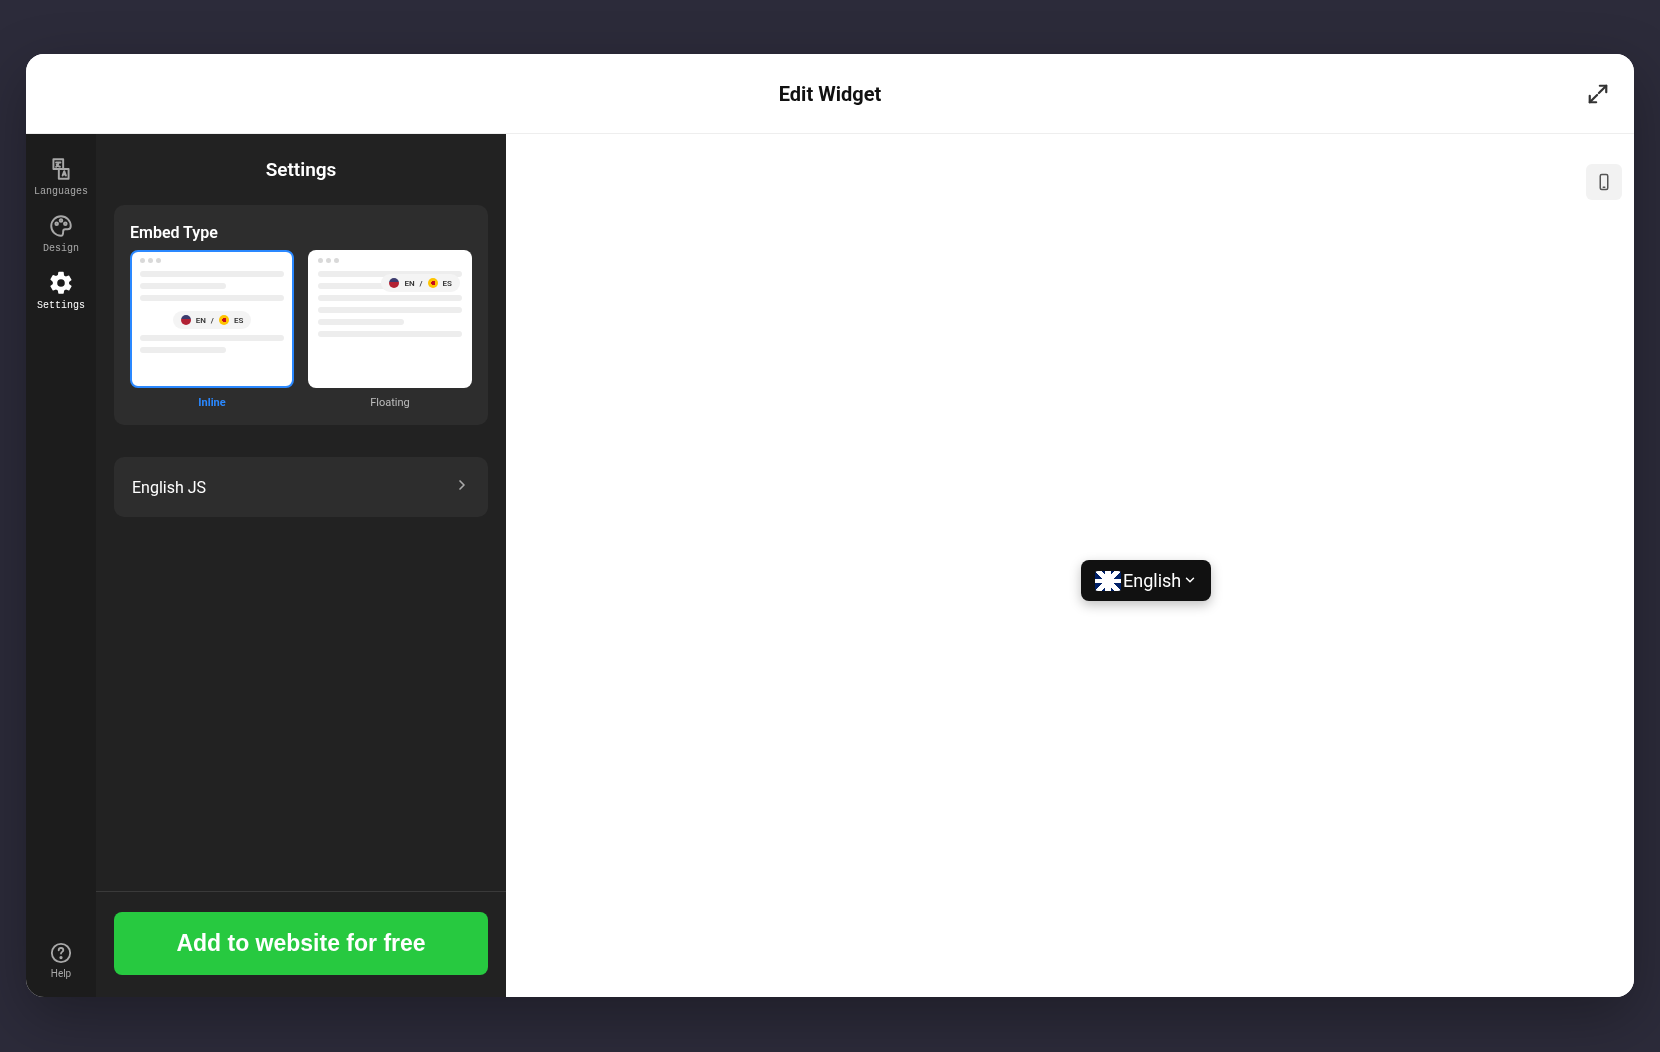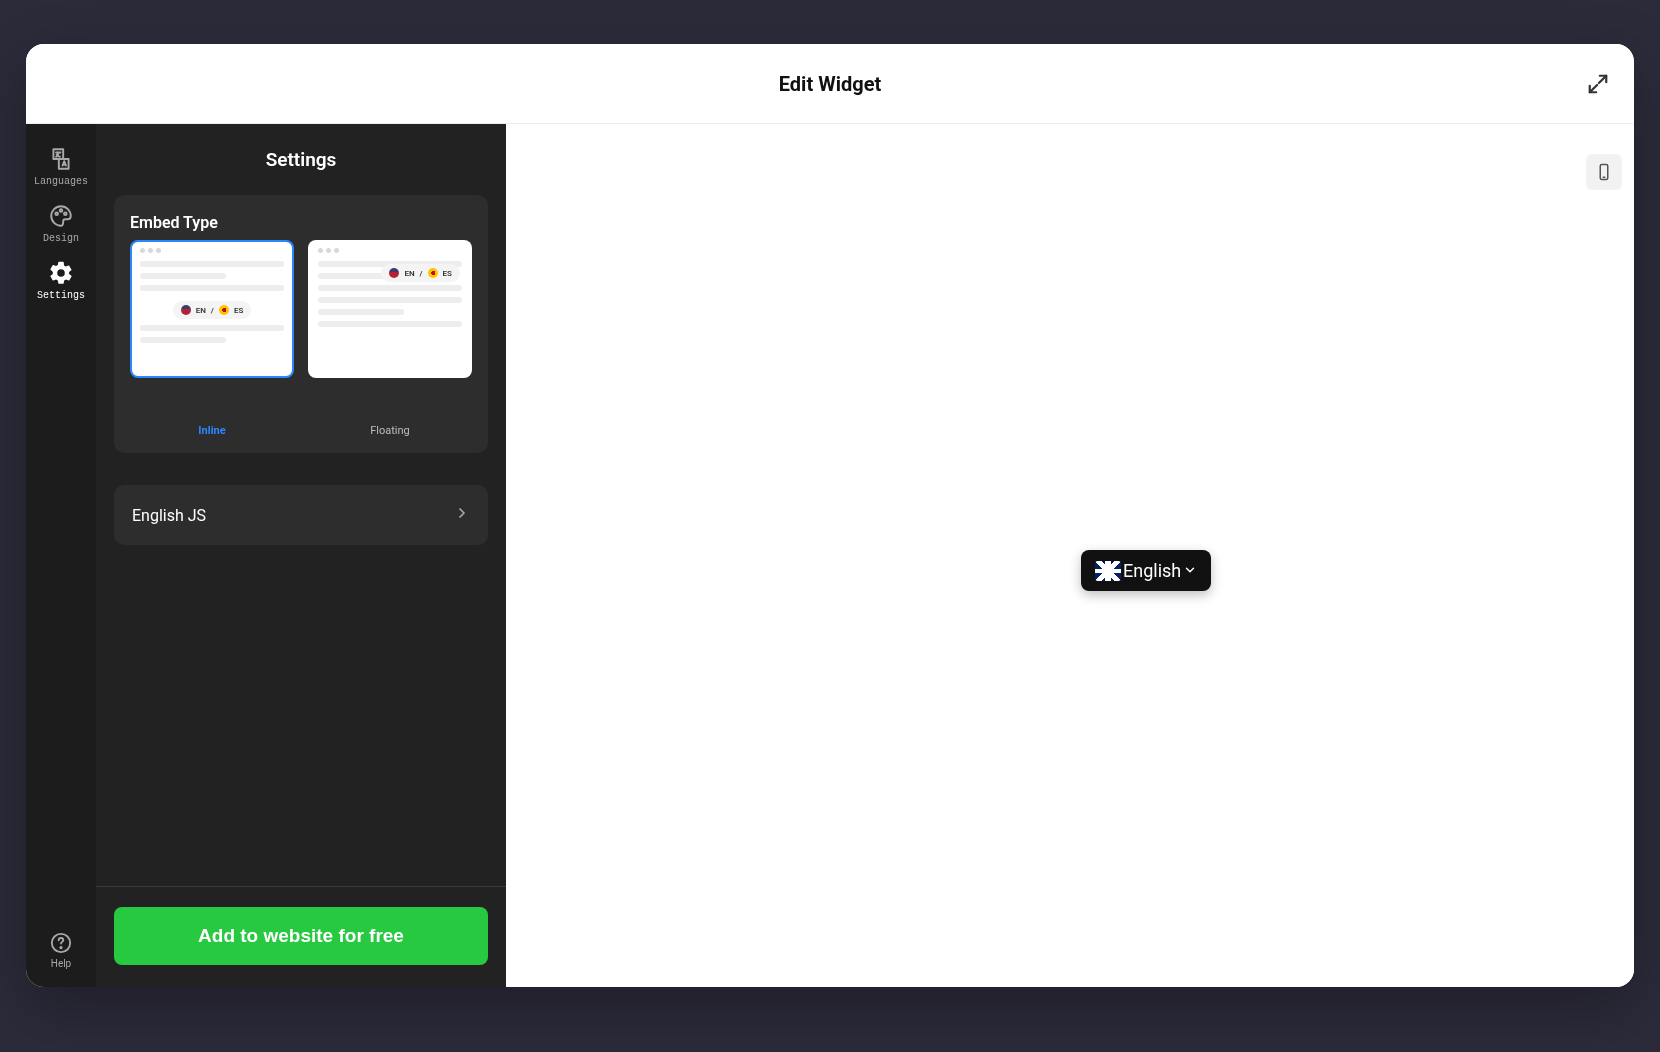--- a/index.html
+++ b/index.html
@@ -7,21 +7,21 @@
   body {
     font-family: -apple-system, BlinkMacSystemFont, "Segoe UI", Roboto, Helvetica, Arial, sans-serif;
     background: #2c2b3a;
     width: 1660px;
     height: 1052px;
     overflow: hidden;
     position: relative;
   }
   .modal {
     position: absolute;
-    top: 44px;
+    top: 54px;
     left: 26px;
     width: 1608px;
     height: 943px;
     background: #fff;
     border-radius: 18px;
     box-shadow: 0 20px 60px rgba(0,0,0,0.3);
     overflow: hidden;
     display: flex;
     flex-direction: column;
   }
@@ -128,21 +128,20 @@
   .embed-options {
     display: flex;
     gap: 14px;
   }
   .embed-opt {
     flex: 1;
     display: flex;
     flex-direction: column;
     align-items: center;
     cursor: pointer;
-    gap: 38px;
   }
   .embed-thumb {
     width: 100%;
     aspect-ratio: 160/135;
     background: #fff;
     border-radius: 8px;
     border: 2px solid transparent;
     padding: 6px 8px 8px;
     display: flex;
     flex-direction: column;
@@ -187,21 +186,21 @@
 
   .settings-footer {
     border-top: 1px solid #3a3a3a;
     padding: 20px 18px 22px;
     background:#222;
   }
   .cta-btn {
     width: 100%;
     background: #27c940;
     color:#fff;
-    font-size:19px;
+    font-size:23px;
     font-weight:700;
     border:none;
     border-radius:8px;
     padding:18px 0;
     cursor:pointer;
   }
 
   
   .preview {
     flex: 1;

